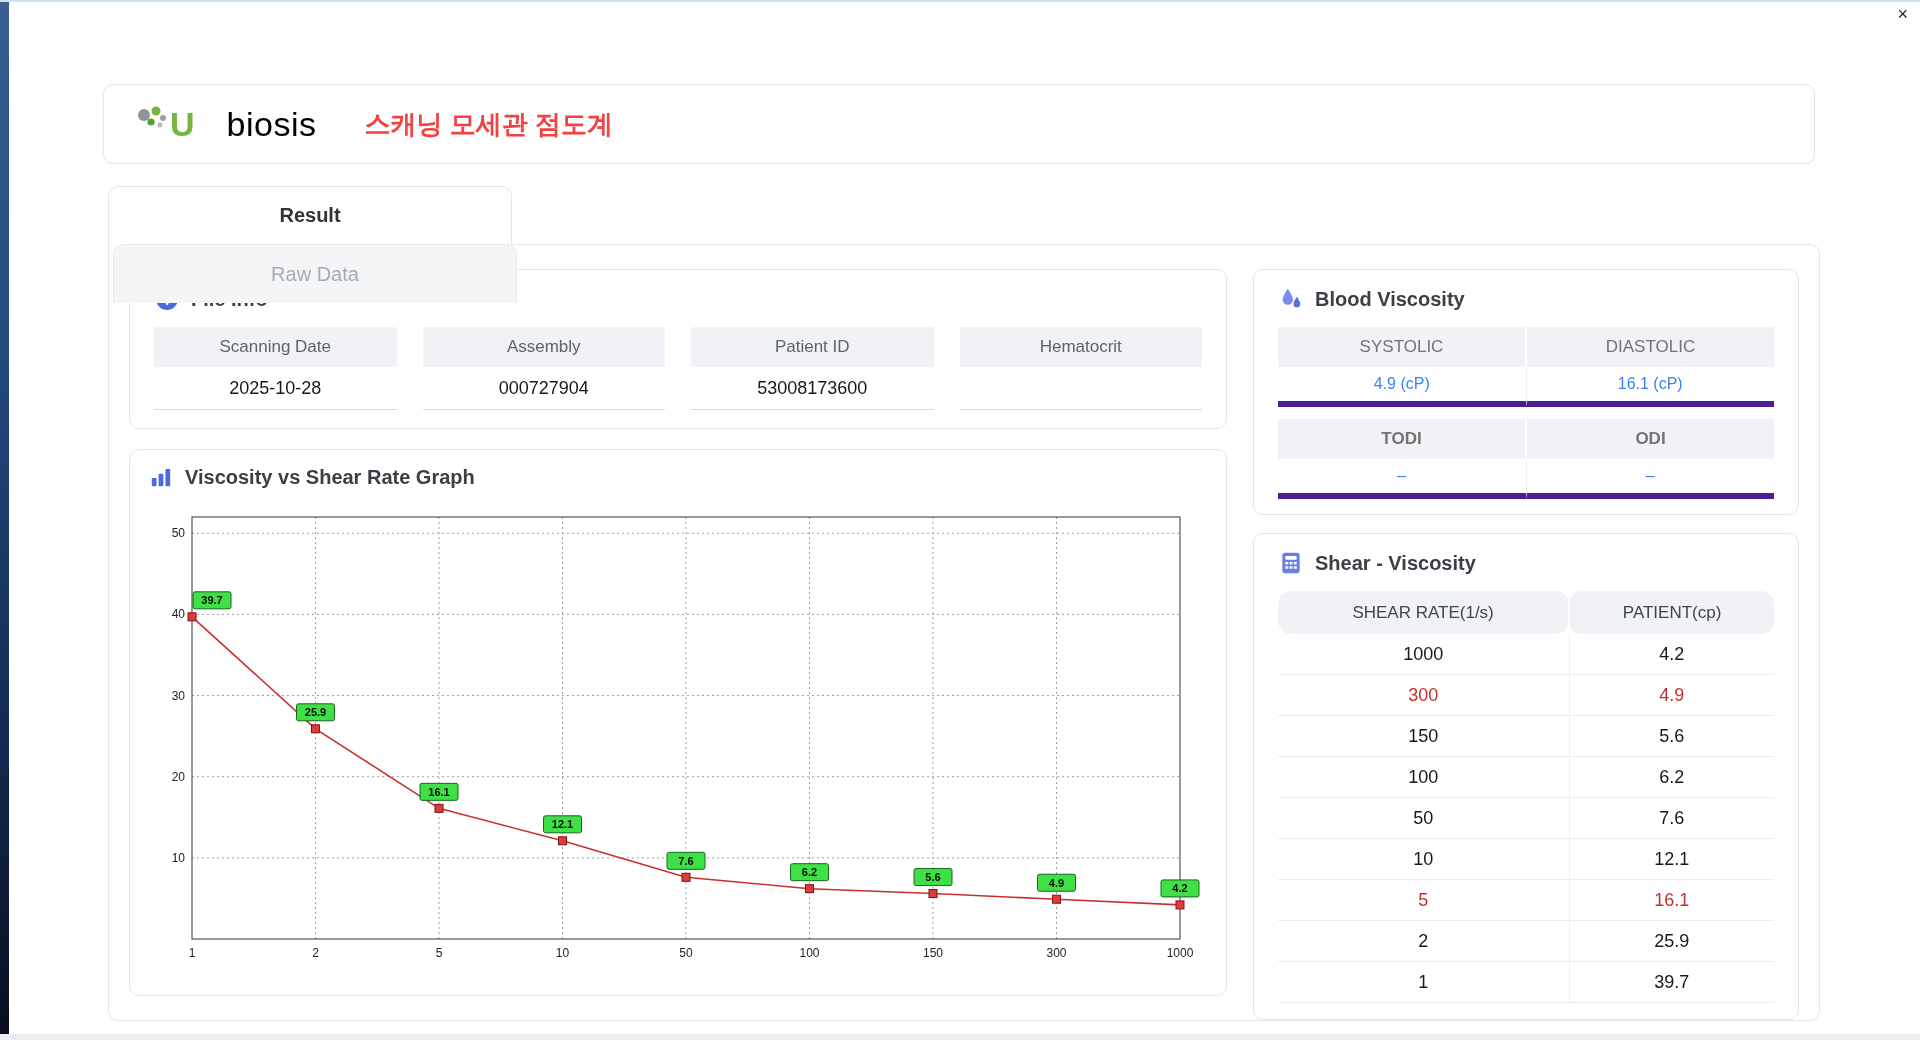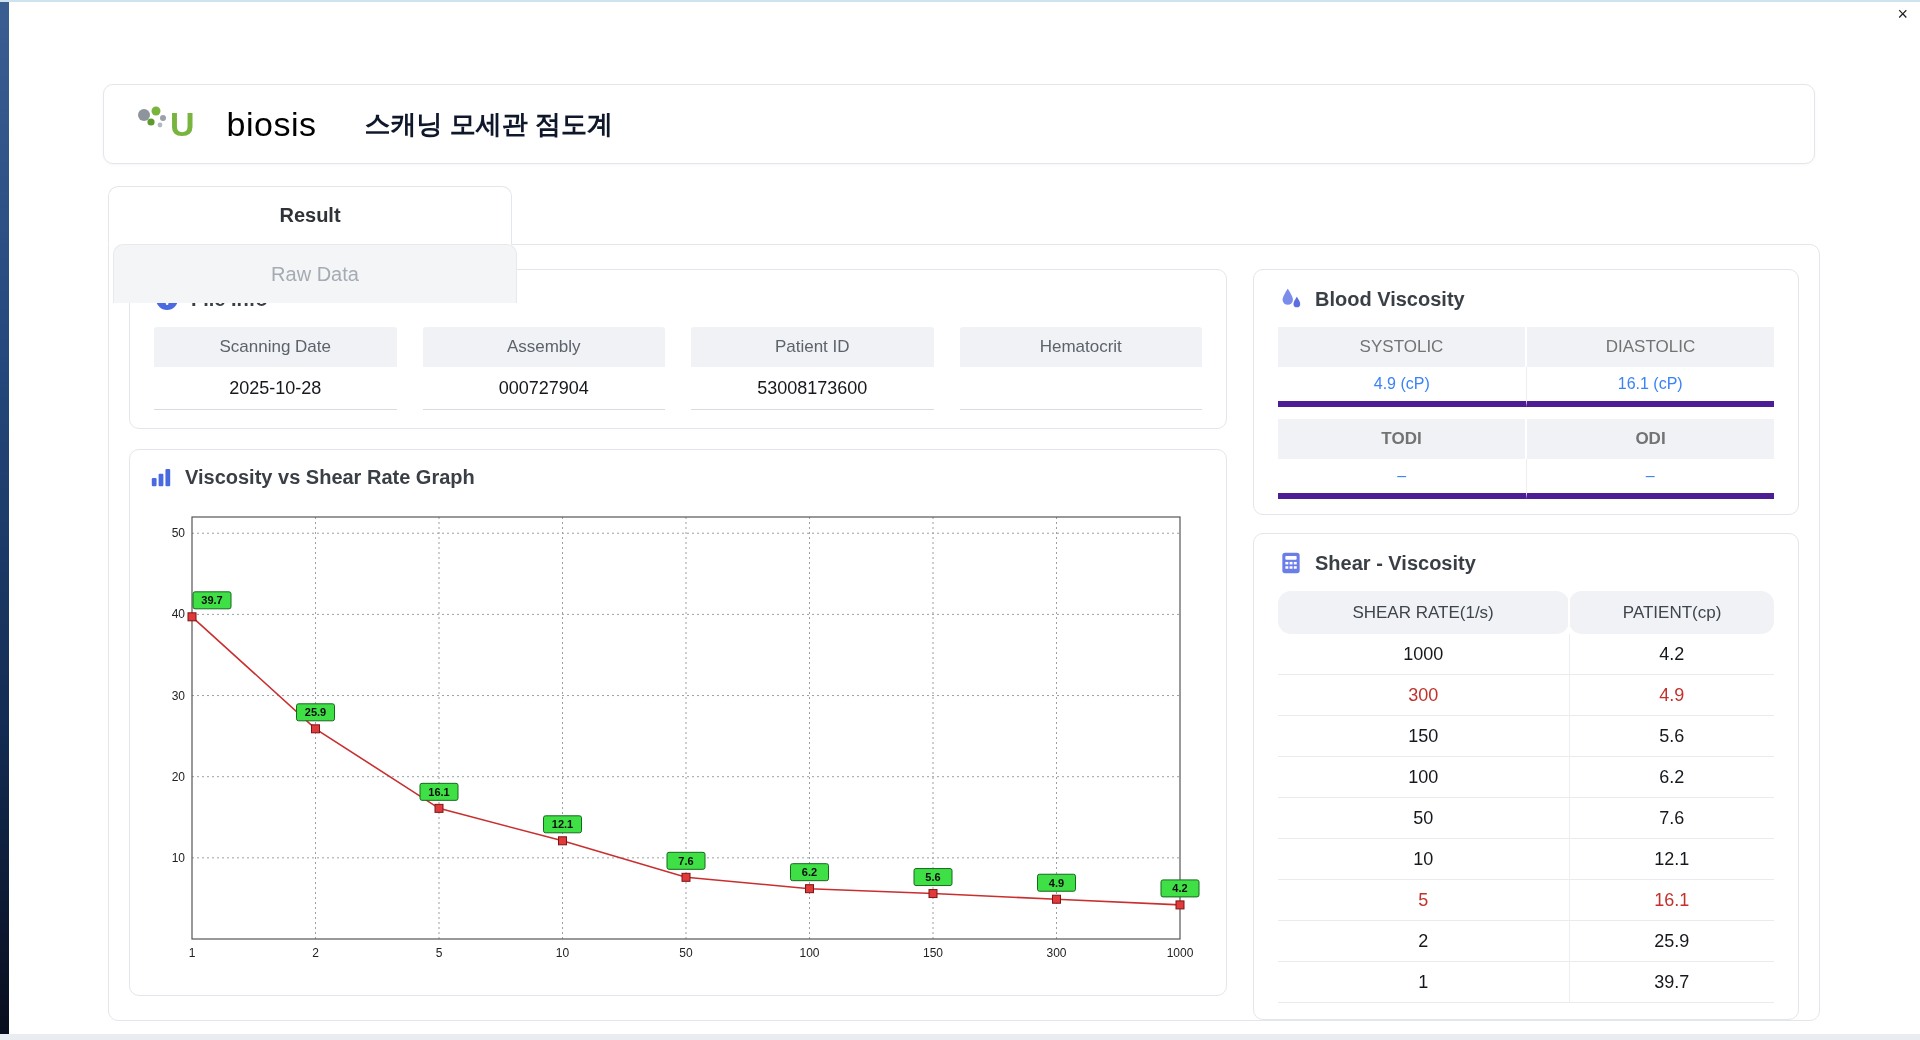--- a/index.html
+++ b/index.html
@@ -24,21 +24,21 @@
   .header-card{
     position:absolute;left:103px;top:82px;width:1712px;height:80px;
     background:#fff;border:1px solid #e3e6ea;border-radius:10px;
     box-shadow:0 1px 3px rgba(0,0,0,0.04);
     display:flex;align-items:center;padding:0 30px;box-sizing:border-box;
   }
   .logo{display:flex;align-items:center;}
   .logo-dots{margin-right:2px;margin-top:-6px;}
   .logo-u{font-size:34px;font-weight:bold;color:#79b43f;}
   .logo-rest{font-size:34px;color:#000000;letter-spacing:0.5px;margin-left:32px;}
-  .app-title{margin-left:48px;font-size:26px;font-weight:bold;color:#0f172a;}
+  .app-title{margin-left:48px;font-size:26px;font-weight:bold;color:#ef4444;}
   
   .tabs{position:absolute;left:108px;top:184px;display:flex;z-index:3;flex-direction:column;}
   .tab{
     width:404px;height:59px;display:flex;align-items:center;justify-content:center;
     font-size:20px;box-sizing:border-box;cursor:pointer;
     border-radius:10px 10px 0 0;
   }
   .tab-active{
     background:#fff;border:1px solid #e3e6ea;border-bottom:1px solid #fff;
     font-weight:bold;color:#2f3237;margin-bottom:-1px;

